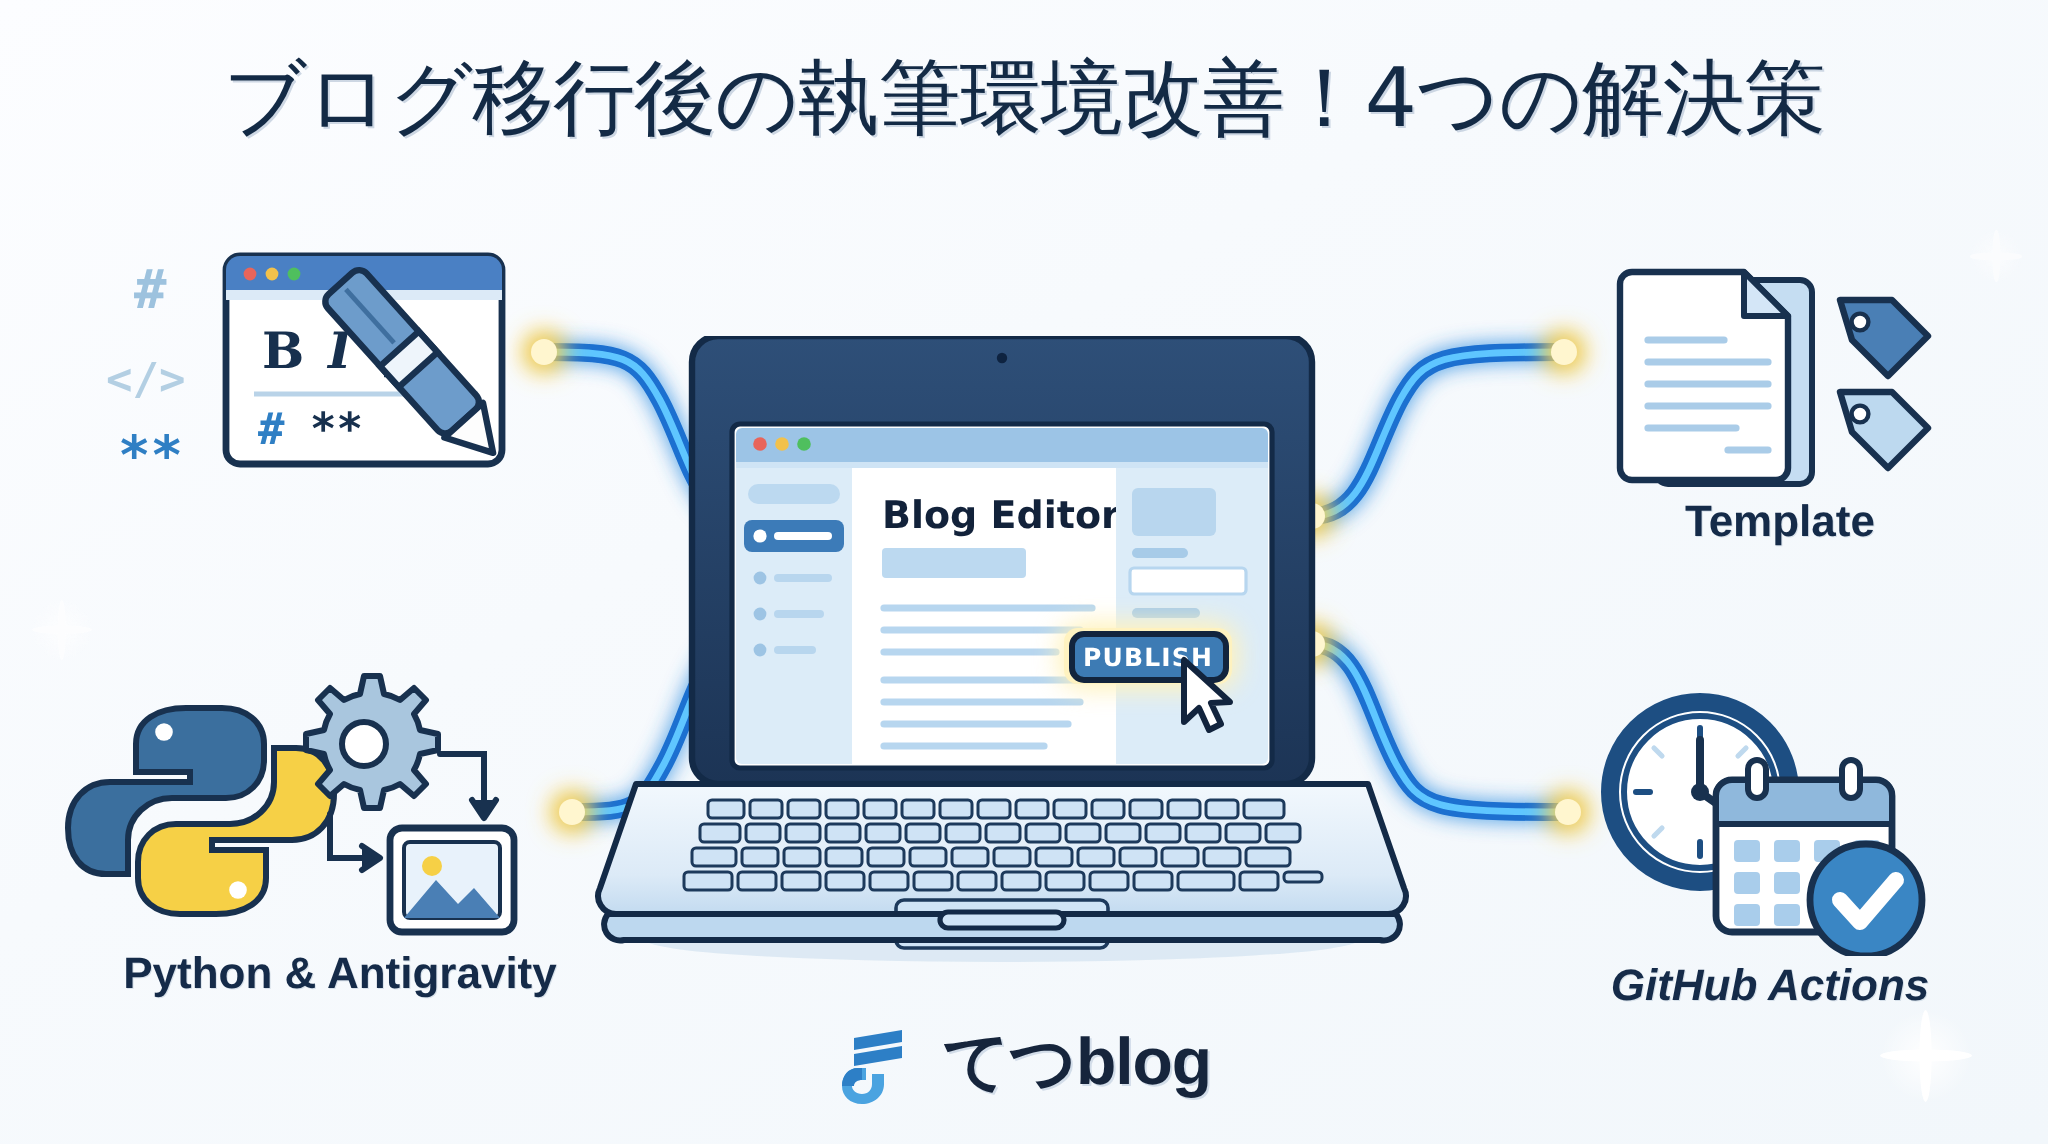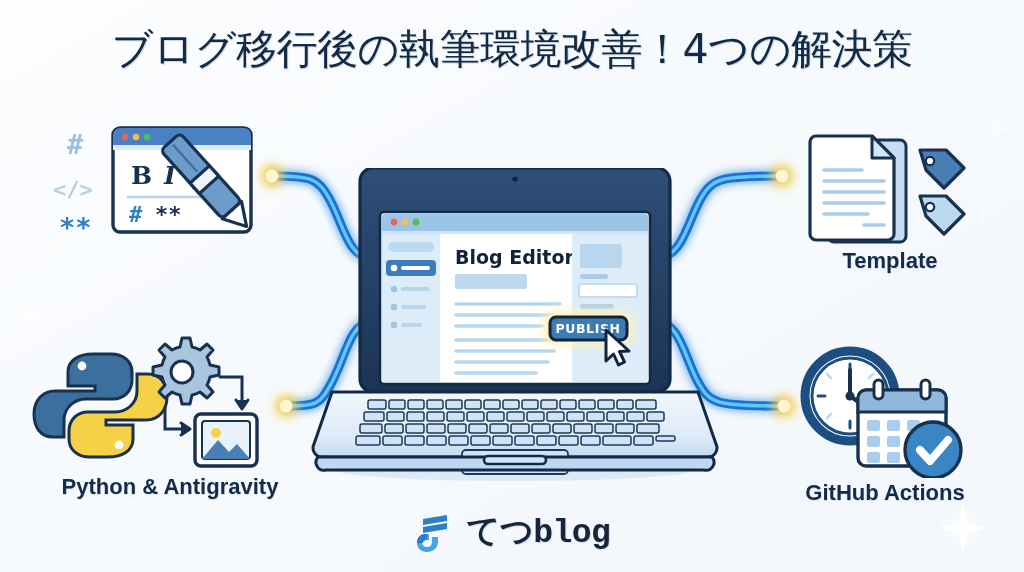--- a/index.html
+++ b/index.html
@@ -48,29 +48,29 @@
     font-size: 22px; font-weight: bold;
     color: #152b49;
     white-space: nowrap;
     text-shadow: 0.5px 0.5px 0 rgba(160,180,200,0.35);
   }
 
   
   #cables { position:absolute; left:0; top:0; width:1024px; height:572px; pointer-events:none; }
 
   
-  #laptop { position:absolute; left:310px; top:168px; width:410px; height:316px; }
+  #laptop { position:absolute; left:296px; top:168px; width:410px; height:316px; }
 
   
   #footer-logo {
     position:absolute; left:0; bottom:18px; width:1024px;
     display:flex; align-items:center; justify-content:center; gap:9px;
   }
   #footer-logo .brand-text {
-    font-family: Liberation Mono, monospace;
+    font-family: Liberation Sans, sans-serif;
     font-size: 33px; font-weight: bold; color:#16253c;
     letter-spacing:-0.5px;
     text-shadow: 1px 1px 0 rgba(160,180,205,0.4);
   }
 </style>
 </head>
 <body>
 
 <div id="stage">
 
@@ -218,21 +218,21 @@
       <g>
         <rect x="175" y="82" width="62" height="52" rx="6" fill="#ffffff" stroke="#18314f" stroke-width="3.4"></rect>
         <rect x="182" y="89" width="48" height="38" rx="3" fill="#e8f2fb" stroke="#18314f" stroke-width="2"></rect>
         <circle cx="196" cy="101" r="5" fill="#f6d046"></circle>
         <path d="M182,127 l16,-19 11,12 8,-8 13,15 z" fill="#4a7fb5"></path>
       </g>
     </svg>
     <div class="node-label" style="top:142px;">Python &amp; Antigravity</div>
   </div>
 
-  <div class="node" style="left:770px; top:338px; width:230px; height:175px;">
+  <div class="node" style="left:770px; top:338px; width:230px; height:175px;font-style:italic;">
     <svg width="230" height="140" viewBox="0 0 230 140">
 
       <g>
         <circle cx="80" cy="58" r="45" fill="#ffffff" stroke="#1d4e82" stroke-width="9"></circle>
         <circle cx="80" cy="58" r="38" fill="#ffffff" stroke="#1d4e82" stroke-width="3"></circle>
         <g stroke="#1d4e82" stroke-width="3" stroke-linecap="round">
           <line x1="80" y1="26" x2="80" y2="33"></line>
           <line x1="80" y1="83" x2="80" y2="90"></line>
           <line x1="48" y1="58" x2="55" y2="58"></line>
           <line x1="105" y1="58" x2="112" y2="58"></line>

